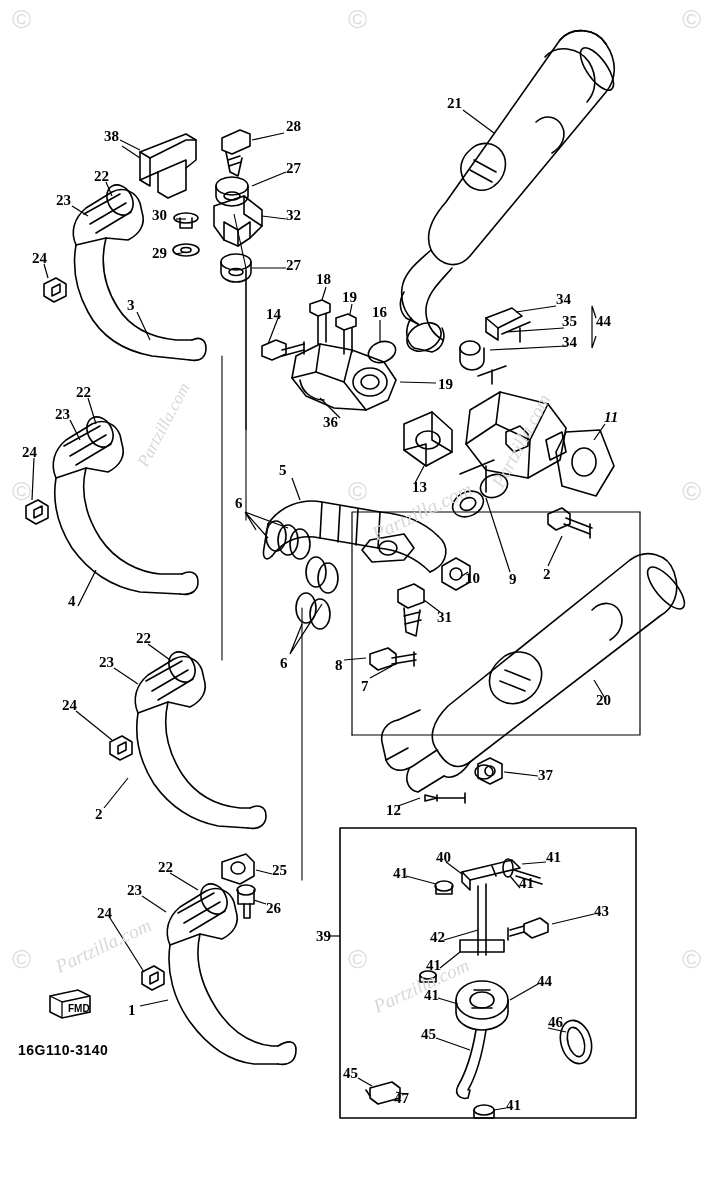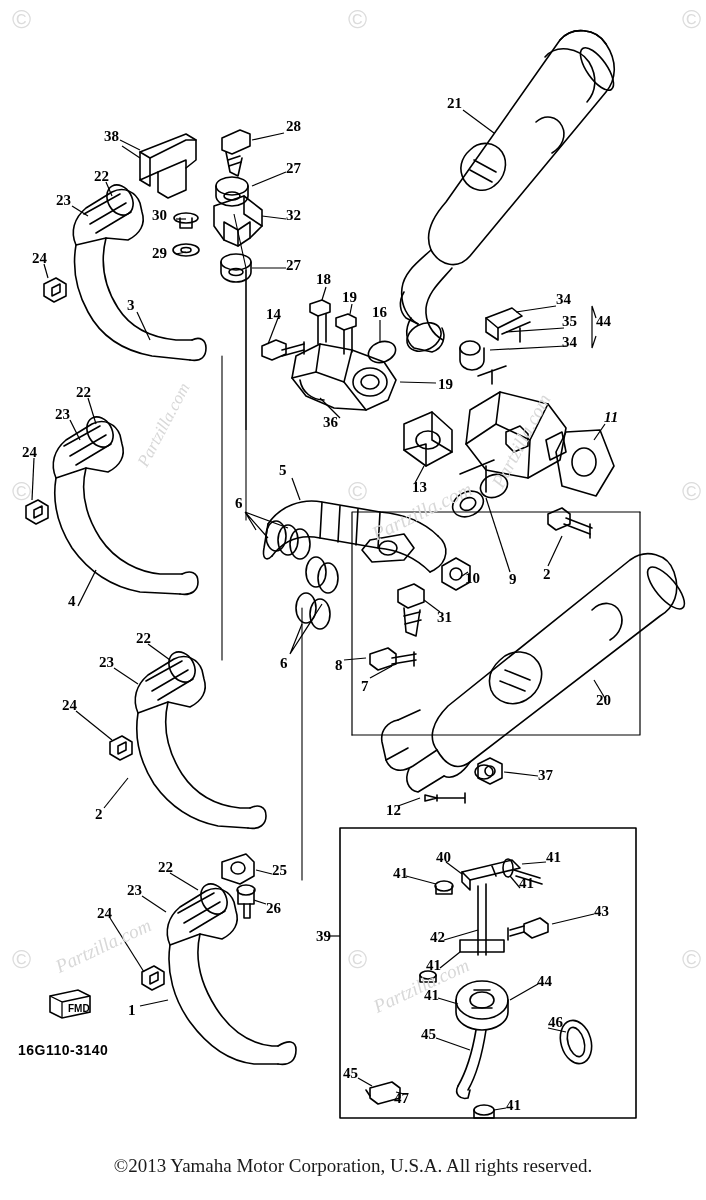--- a/index.html
+++ b/index.html
@@ -466,14 +466,13 @@
   <div class="wmc" style="left:12px;top:4px;">©</div>
   <div class="wmc" style="left:348px;top:4px;">©</div>
   <div class="wmc" style="left:682px;top:4px;">©</div>
   <div class="wmc" style="left:12px;top:476px;">©</div>
   <div class="wmc" style="left:348px;top:476px;">©</div>
   <div class="wmc" style="left:682px;top:476px;">©</div>
   <div class="wmc" style="left:12px;top:944px;">©</div>
   <div class="wmc" style="left:348px;top:944px;">©</div>
   <div class="wmc" style="left:682px;top:944px;">©</div>
 
-  <div class="footer">©2013  Yamaha Motor Corporation, U.S.A. All rights reserved.</div>
 </div>
 
 </body></html>

